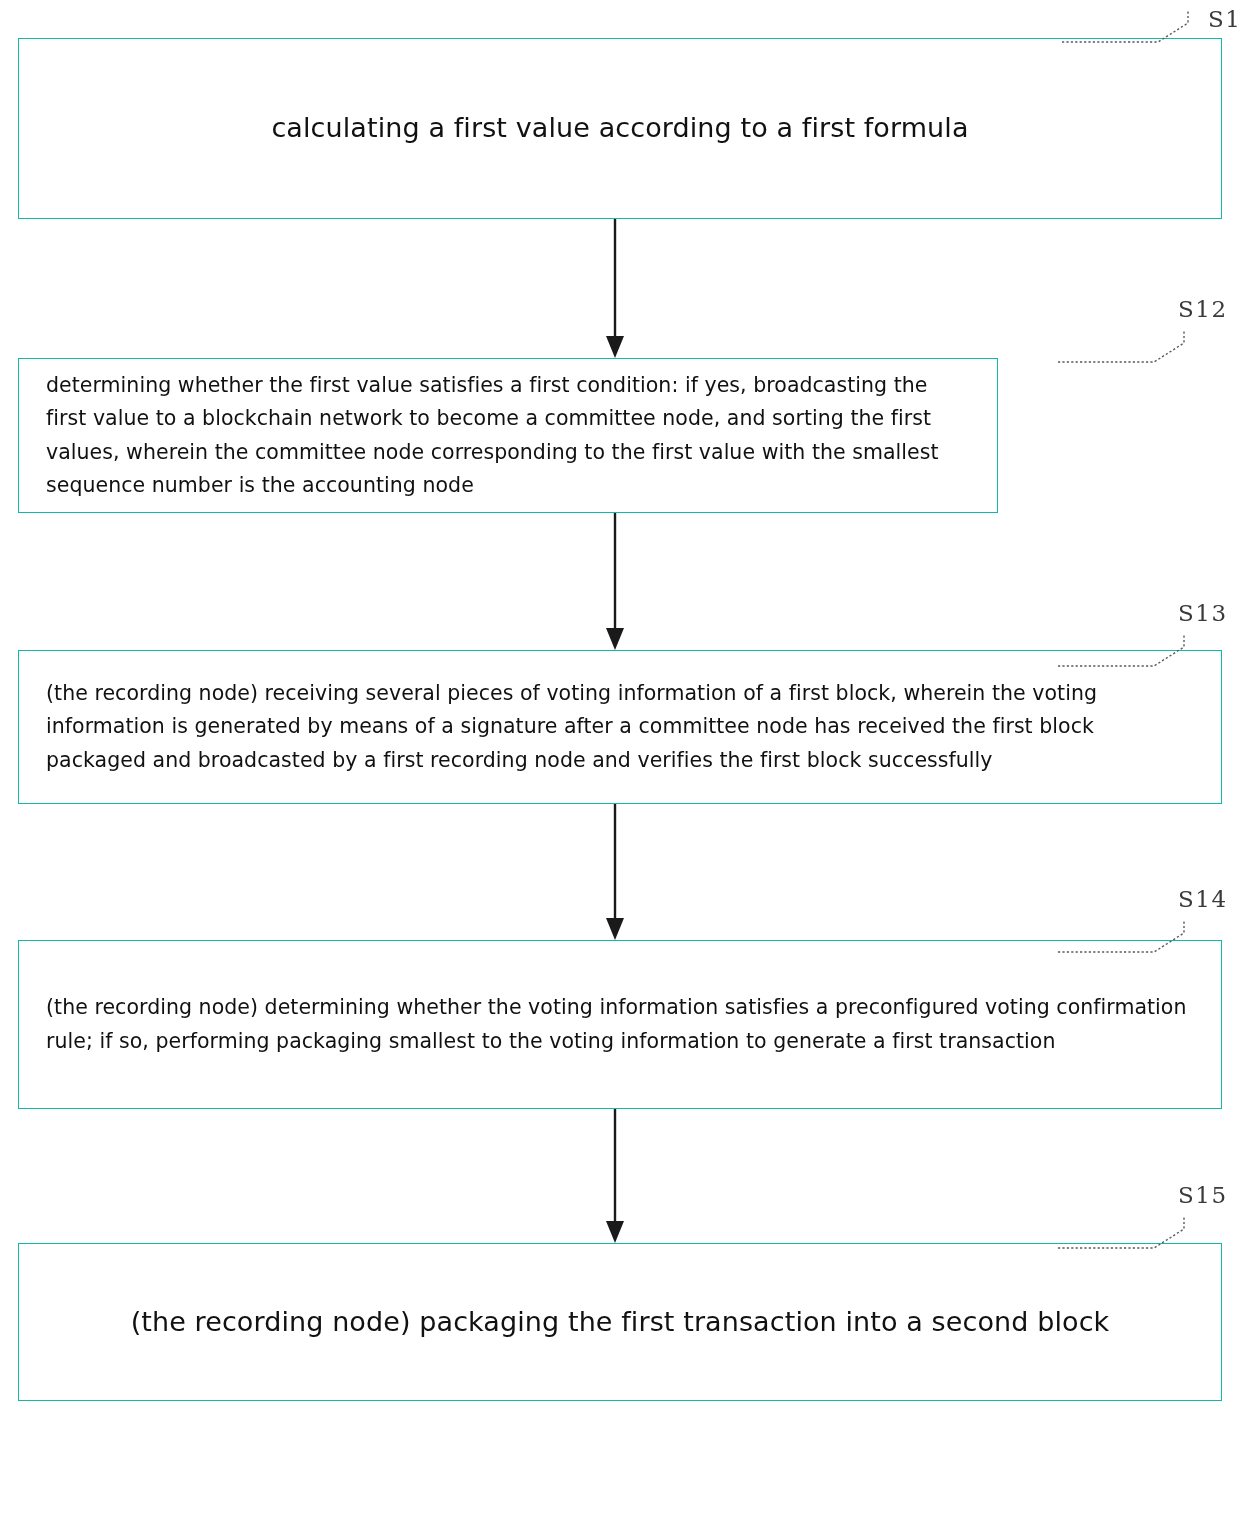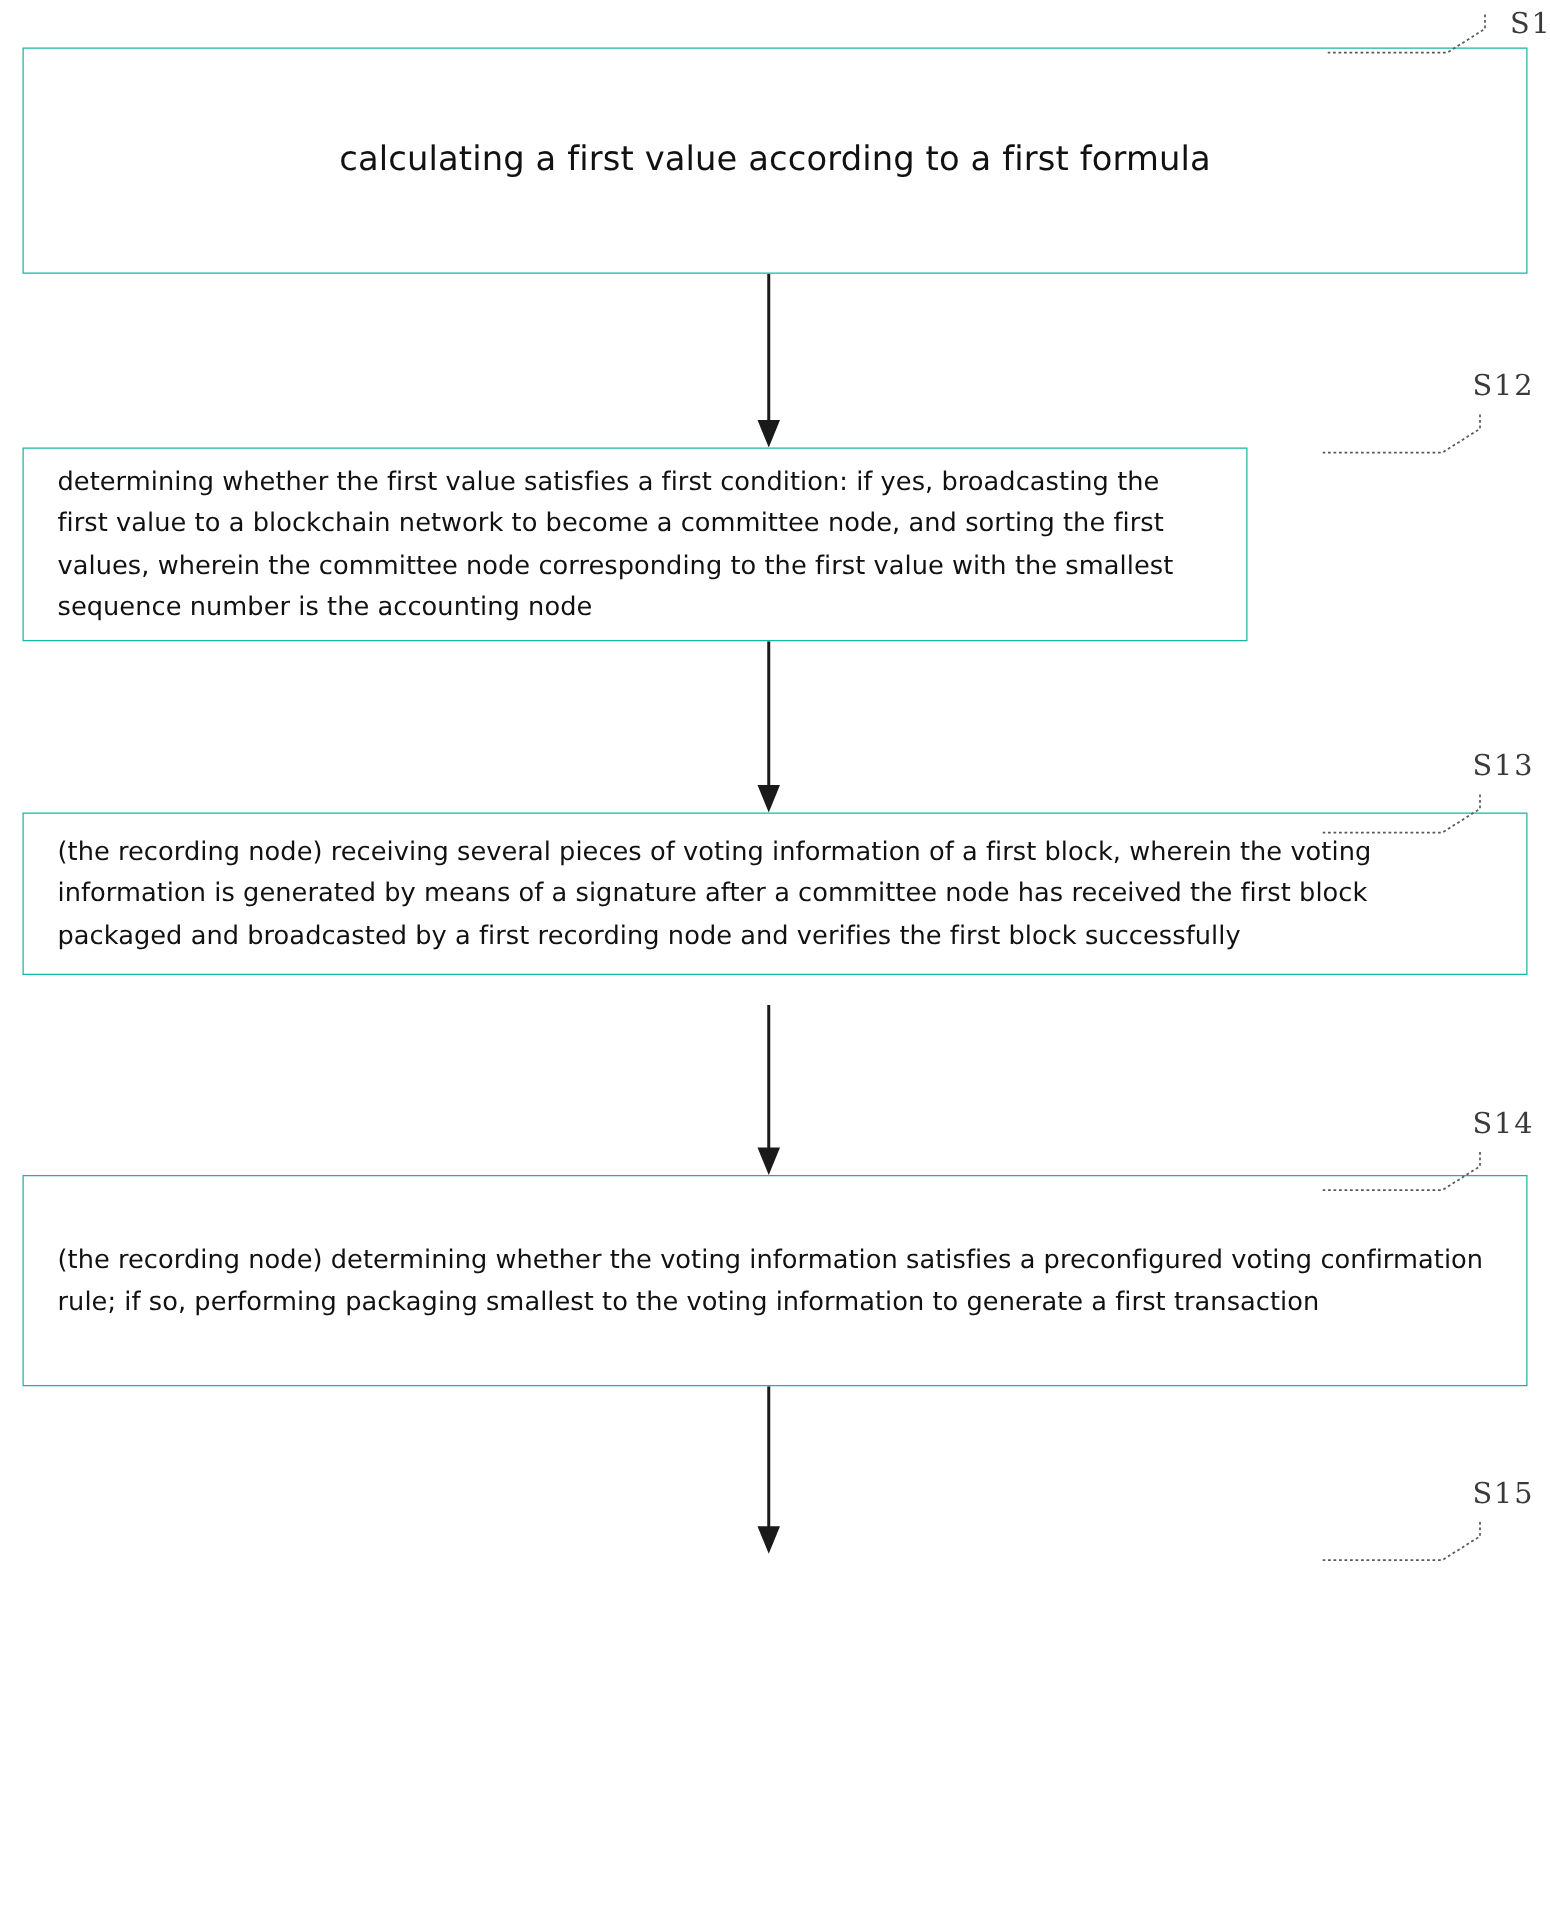--- a/index.html
+++ b/index.html
@@ -57,21 +57,21 @@
     font-size: 20.5px;
     line-height: 1.62;
     text-align: left;
     letter-spacing: 0.05px;
     padding: 0 26px 0 27px;
   }
 
   
   #box-s11 { left: 18px;  top: 38px;   width: 1204px; height: 181px; }
   #box-s12 { left: 18px;  top: 358px;  width: 980px; height: 155px; }
-  #box-s13 { left: 18px;  top: 650px;  width: 1204px; height: 130px; }
+  #box-s13 { left: 18px;  top: 650px;  width: 1204px; height: 154px; }
   #box-s14 { left: 18px;  top: 940px;  width: 1204px; height: 169px; }
   #box-s15 { left: 18px;  top: 1243px; width: 1204px; height: 158px; }
 
   
   .connector {
     position: absolute;
     left: 566px;
     width: 100px;
   }
   .connector svg { display: block; }
@@ -188,20 +188,23 @@
   </div>
   <div class="ref-label" id="ref-s14">S14</div>
 
   <div class="connector" id="conn-4">
     <svg width="100" height="135" viewBox="0 0 100 135" xmlns="http://www.w3.org/2000/svg">
       <line x1="49" y1="0" x2="49" y2="119" stroke="#1a1a1a" stroke-width="2.4"></line>
       <polygon points="49,134 40,112 58,112" fill="#1a1a1a"></polygon>
     </svg>
   </div>
 
+  <div class="proc-box centered" id="box-s15">
+    <span class="box-text big">(the recording node) packaging the first transaction into a second block</span>
+  </div>
   <div class="leader" id="leader-s15">
     <svg width="160" height="46" viewBox="0 0 160 46" xmlns="http://www.w3.org/2000/svg">
       <path d="M0 40 L96 40 L126 21 L126 8" fill="none" stroke="#5a5a5a" stroke-width="1.4" stroke-dasharray="2.2 2.2" stroke-linecap="butt"></path>
     </svg>
   </div>
   <div class="ref-label" id="ref-s15">S15</div>
 
 
 </div>
 

